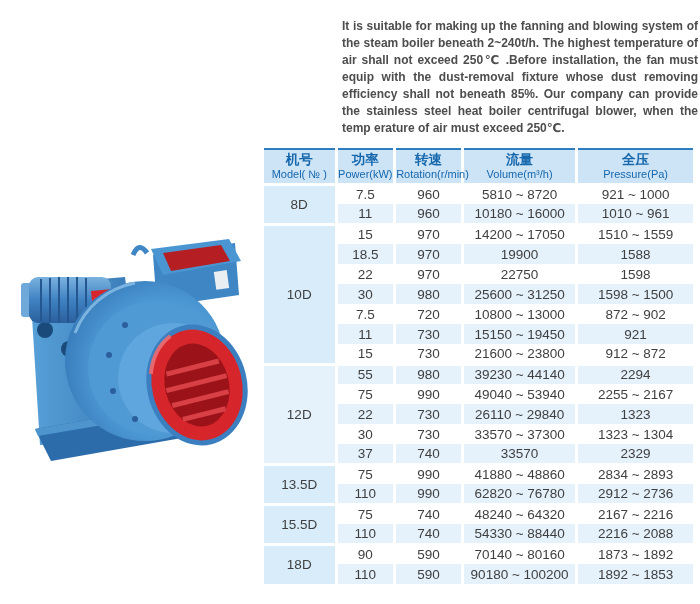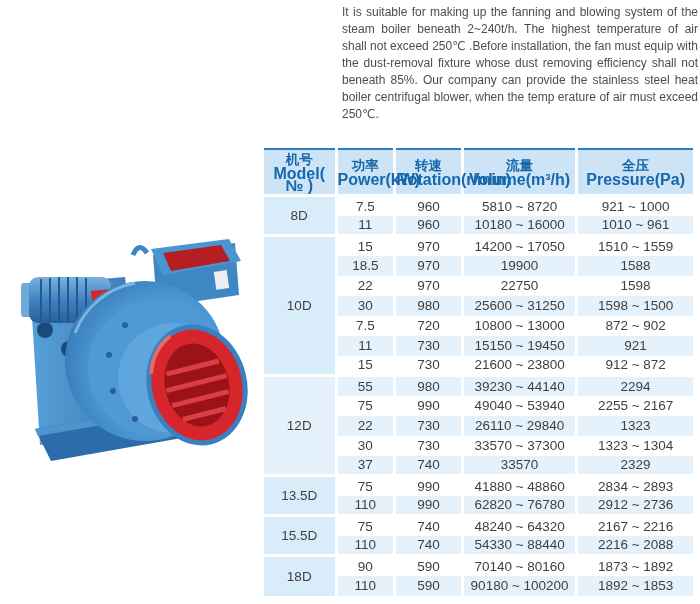--- a/index.html
+++ b/index.html
@@ -22,23 +22,24 @@
   .page{
     position:relative;width:700px;height:604px;background:#fff;overflow:hidden;
     font-family:"Liberation Sans","DejaVu Sans",sans-serif;
   }
   .intro-zh{
     position:absolute;left:8px;top:10px;width:334px;
     font-size:14px;line-height:27px;font-weight:bold;
     color:var(--intro-zh-color);text-align:justify;text-indent:2em;
   }
   .intro-en{
-    position:absolute;left:342px;top:4px;width:356px;
+    position:absolute;left:342px;top:18px;width:356px;
     font-size:12px;line-height:17px;color:var(--intro-en-color);
     text-align:justify;
+    font-weight:bold;
   }
   .fan-photo{position:absolute;left:5px;top:233px;width:250px;height:230px;}
   .spec-table{
     position:absolute;left:264px;top:148px;width:429px;
     border-collapse:collapse;table-layout:fixed;
   }
   .spec-table th,.spec-table td{
     text-align:center;vertical-align:middle;
     border-left:3px solid #fff;border-right:3px solid #fff;
   }
@@ -49,21 +50,21 @@
     border-top:2px solid var(--header-line);
     border-bottom:3px solid #fff;
     height:35px;padding:2px 0;
   }
   .spec-table thead th:nth-child(1){width:70px;}
   .spec-table thead th:nth-child(2){width:57px;margin-left:29px;}
   .spec-table thead th:nth-child(3){width:66px;}
   .spec-table thead th:nth-child(4){width:111px;}
   .spec-table thead th:nth-child(5){width:113px;}
   .h-zh{font-size:13.5px;font-weight:bold;color:var(--header-text);line-height:16px;}
-  .h-en{font-size:16px;font-weight:bold;color:var(--header-text);line-height:12px;}
+  .h-en{font-size:11px;font-weight:normal;color:var(--header-text);line-height:12px;}
   .spec-table tbody td{
     height:20px;font-size:13.5px;color:var(--body-text);background:#fff;
   }
   .spec-table tbody tr.alt td{background:var(--row-alt-bg);margin-top:40px;}
   .spec-table tbody td.model-cell{background:var(--model-bg);font-size:13.5px;}
   .spec-table tbody tr.group-start td{border-top:3px solid #fff;}
 </style>
 </head>
 <body>
 

